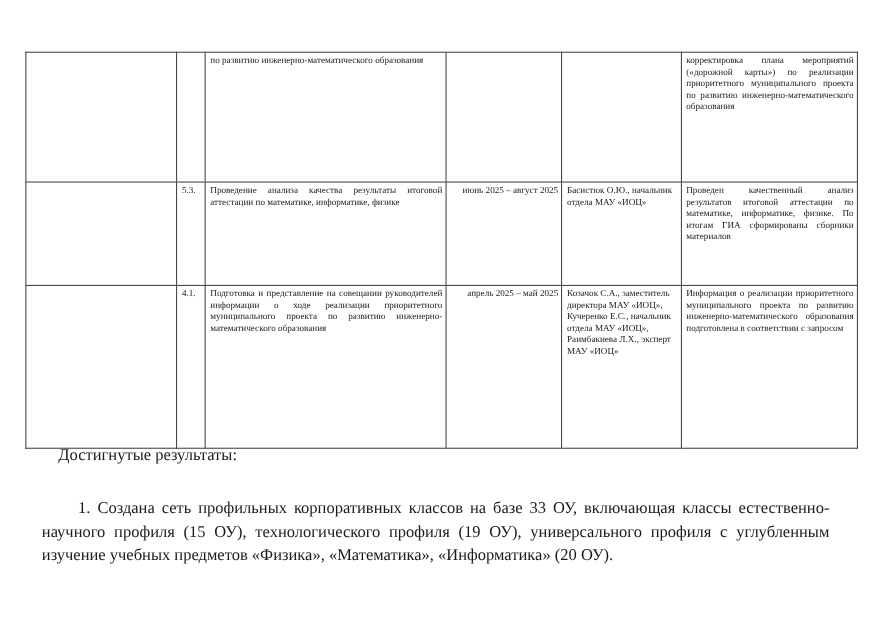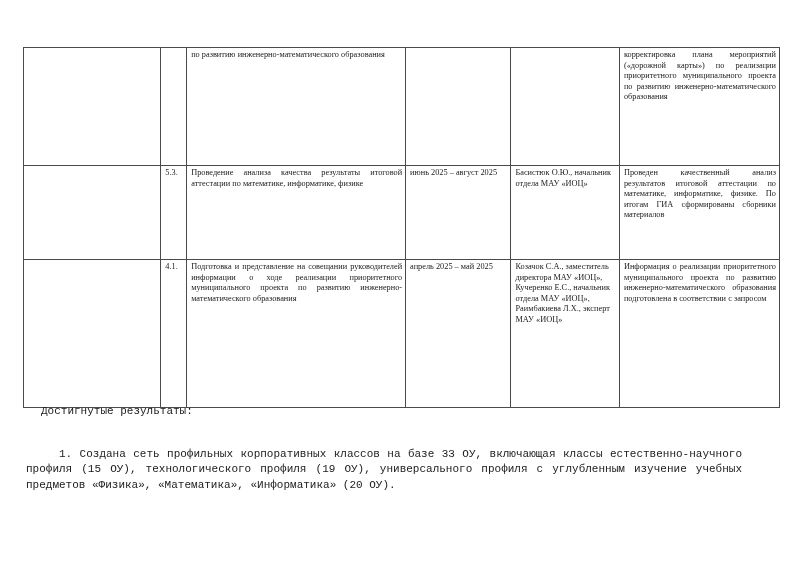--- a/index.html
+++ b/index.html
@@ -41,44 +41,43 @@
   col.c-blank  { width: 133px; }
   col.c-num    { width: 25px; }
   col.c-task   { width: 212px; }
   col.c-date   { width: 102px; }
   col.c-resp   { width: 105px; }
   col.c-result { width: 155px; }
 
   td.cell-blank  { }
   td.cell-num    { text-align: left; }
   td.cell-task   { text-align: justify; text-justify: inter-word; }
-  td.cell-date   { text-align: left; }
+  td.cell-date   { text-align: right; }
   td.cell-resp   { text-align: left; }
   td.cell-result { text-align: justify; text-justify: inter-word; }
 
   td.cell-task p,
   td.cell-result p {
     margin: 0;
     text-align: justify;
     text-align-last: left;
   }
 
   .row-cont td { height: 113px; }
   .row-53 td   { height: 89px; }
   .row-54 td   { height: 143px; }
 
   
   .body-text {
     position: absolute;
-    left: 14px;
+    left: 26px;
     top: 404px;
     width: 740px;
-    font-size: 11px;
+    font-size: 15px;
     line-height: 1.42;
-    font-family: Liberation Mono, monospace;
   }
   .para {
     margin: 12px;
     text-align: justify;
     text-align-last: left;
   }
   .para.indent {
     text-indent: 33px;
   }
   .spacer-line {

